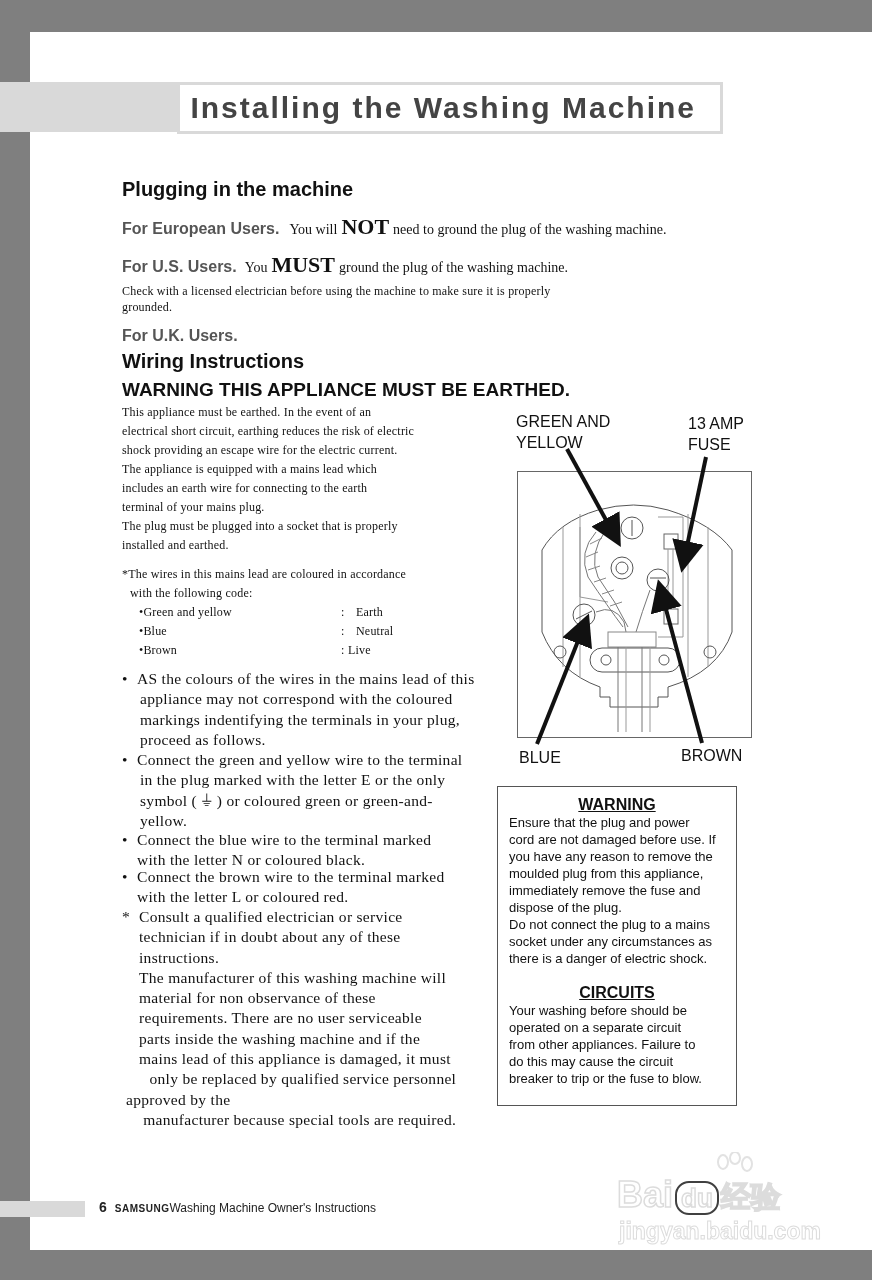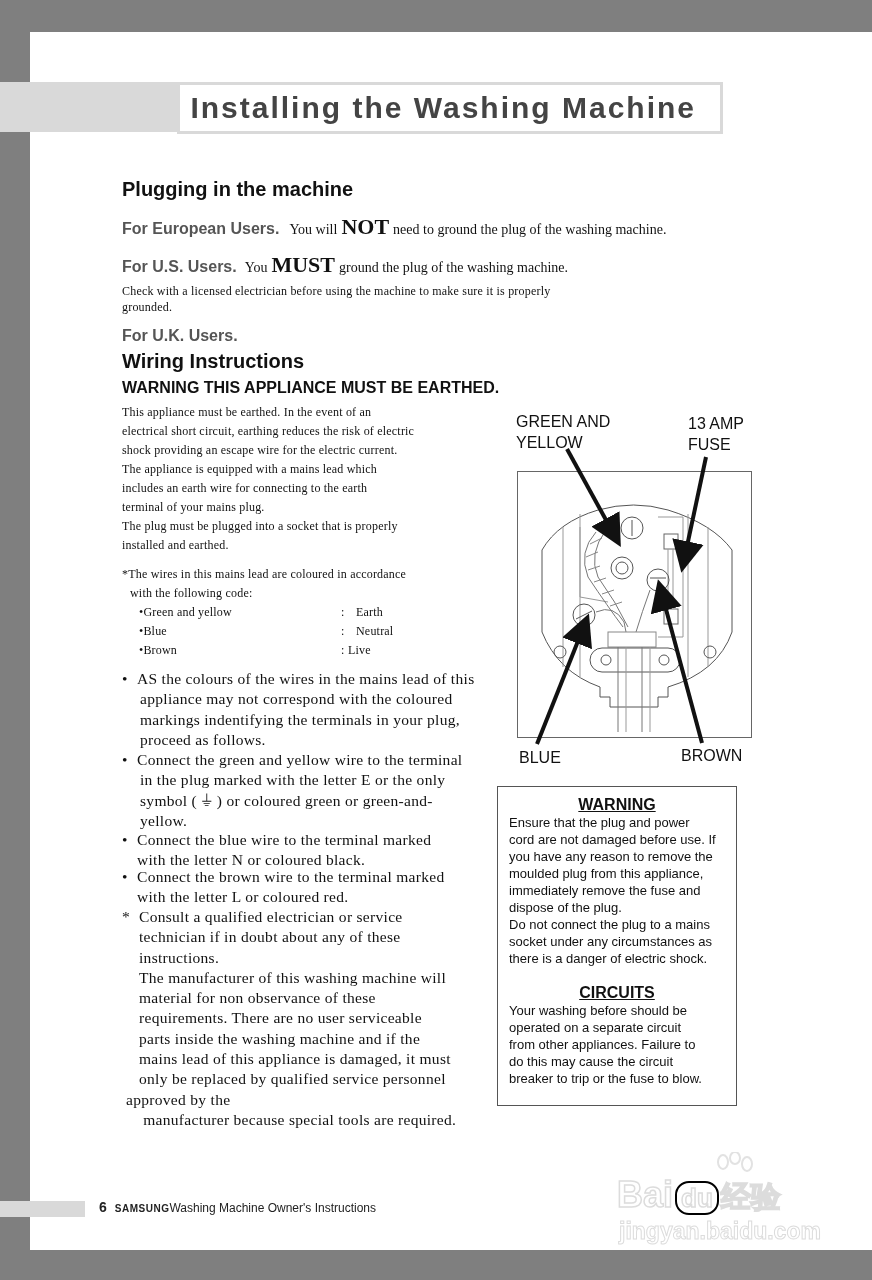--- a/index.html
+++ b/index.html
@@ -51,21 +51,21 @@
   <span class="lead">For U.S. Users.</span>
   <span class="serif" style="font-size:14px; margin-left:4px;">You</span>
   <span class="big">MUST</span>
   <span class="serif" style="font-size:14px;">ground the plug of the washing machine.</span>
 </div>
 <div class="abs para" style="left:122px; top:282px;">Check with a licensed electrician before using the machine to make sure it is properly</div>
 <div class="abs para" style="left:122px; top:298px;">grounded.</div>
 
 <div class="abs lead" style="left:122px; top:327px;">For U.K. Users.</div>
 <div class="abs h2" style="left:122px; top:350px;">Wiring Instructions</div>
-<div class="abs sans" style="left:122px; top:379px; font-weight:bold; font-size:16px; color:#111;">WARNING THIS APPLIANCE MUST BE EARTHED.</div>
+<div class="abs sans" style="left:122px; top:379px; font-weight:bold; font-size:19px; color:#111;">WARNING THIS APPLIANCE MUST BE EARTHED.</div>
 
 <div class="abs para" style="left:122px; top:403px;">
   <div>This appliance must be earthed.  In the event of an</div>
   <div>electrical short circuit, earthing reduces the risk of electric</div>
   <div>shock providing an escape wire for the electric current.</div>
   <div>The appliance is equipped with a mains lead which</div>
   <div>includes an earth wire for connecting to the earth</div>
   <div>terminal of your mains plug.</div>
   <div>The plug must be plugged into a socket that is properly</div>
   <div>installed and earthed.</div>
@@ -123,21 +123,21 @@
 <div class="abs para2" style="left:122px; top:907px;">
   <span class="abs" style="left:0; top:0;">*</span>
   <div style="margin-left:17px;">Consult a qualified electrician or service</div>
   <div style="margin-left:17px;">technician if in doubt about any of these</div>
   <div style="margin-left:17px;">instructions.</div>
   <div style="margin-left:17px;">The manufacturer of this washing machine will</div>
   <div style="margin-left:17px;">material for non observance of these</div>
   <div style="margin-left:17px;">requirements.  There are no user serviceable</div>
   <div style="margin-left:17px;">parts inside the washing machine and if the</div>
   <div style="margin-left:17px;">mains lead of this appliance is damaged, it must</div>
-  <div style="margin-left:17px;">only be replaced by qualified service personnel</div>
+  <div style="margin-left:17px;text-align:right;">only be replaced by qualified service personnel</div>
   <div style="margin-left:4px;">approved by the</div>
   <div style="margin-left:17px; white-space:pre;"> manufacturer because special tools are required.</div>
 </div>
 
 <div class="diag-label" style="left:516px; top:411px;">
   <div>GREEN AND</div>
   <div>YELLOW</div>
 </div>
 <div class="diag-label" style="left:688px; top:413px;">
   <div>13 AMP</div>
@@ -229,16 +229,16 @@
 
 <div class="watermark">
   <svg class="abs" style="left:92px; top:0;" width="50" height="34">
     <g fill="none" stroke="#e2e2e2" stroke-width="2">
       <ellipse cx="14" cy="10" rx="5" ry="7"></ellipse>
       <ellipse cx="26" cy="6" rx="5" ry="6"></ellipse>
       <ellipse cx="38" cy="12" rx="5" ry="7"></ellipse>
     </g>
   </svg>
   <div class="abs" style="left:0; top:22px; font-size:36px; font-weight:bold; color:#fff; -webkit-text-stroke:1.5px #dcdcdc;">
-    <span>Bai</span><span style="font-size:26px; border:2px solid #000000; border-radius:14px; padding:0 4px; margin:0 2px;">du</span><span style="font-size:30px;">经验</span>
+    <span>Bai</span><span style="font-size:26px; border:2px solid #404040; border-radius:14px; padding:0 4px; margin:0 2px;">du</span><span style="font-size:30px;">经验</span>
   </div>
   <div class="abs" style="left:2px; top:66px; font-size:23px; font-weight:bold; color:#fff; -webkit-text-stroke:1px #dcdcdc;">jingyan.baidu.com</div>
 </div>
 
 </body></html>

